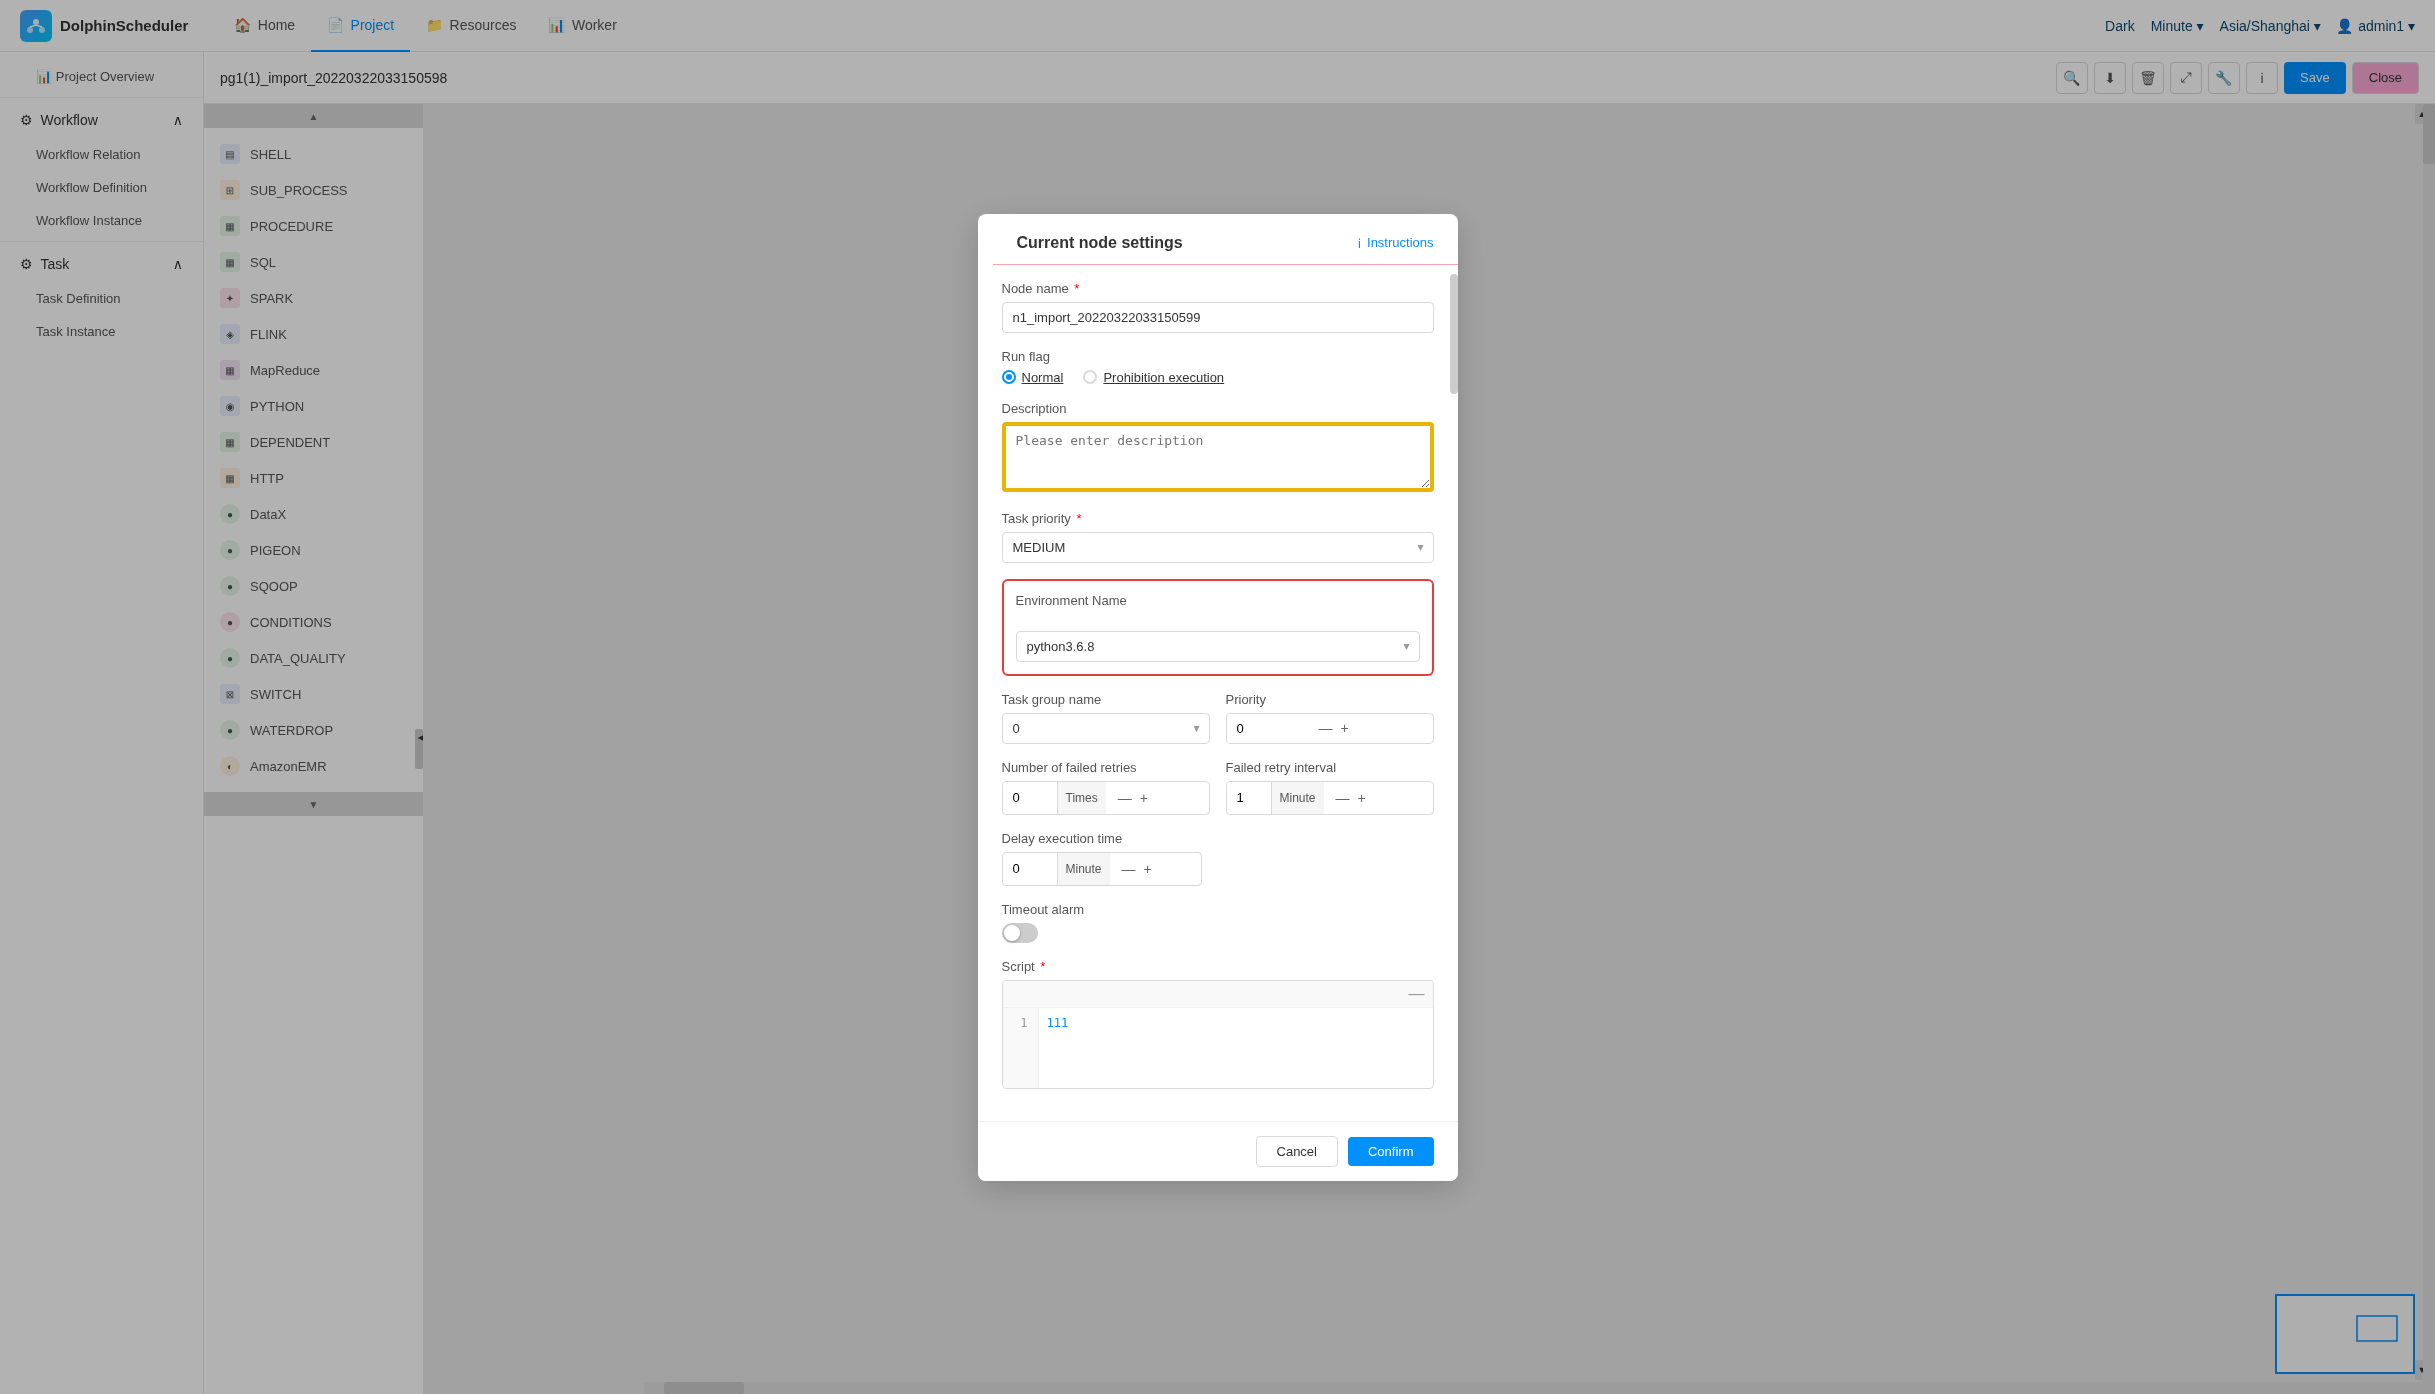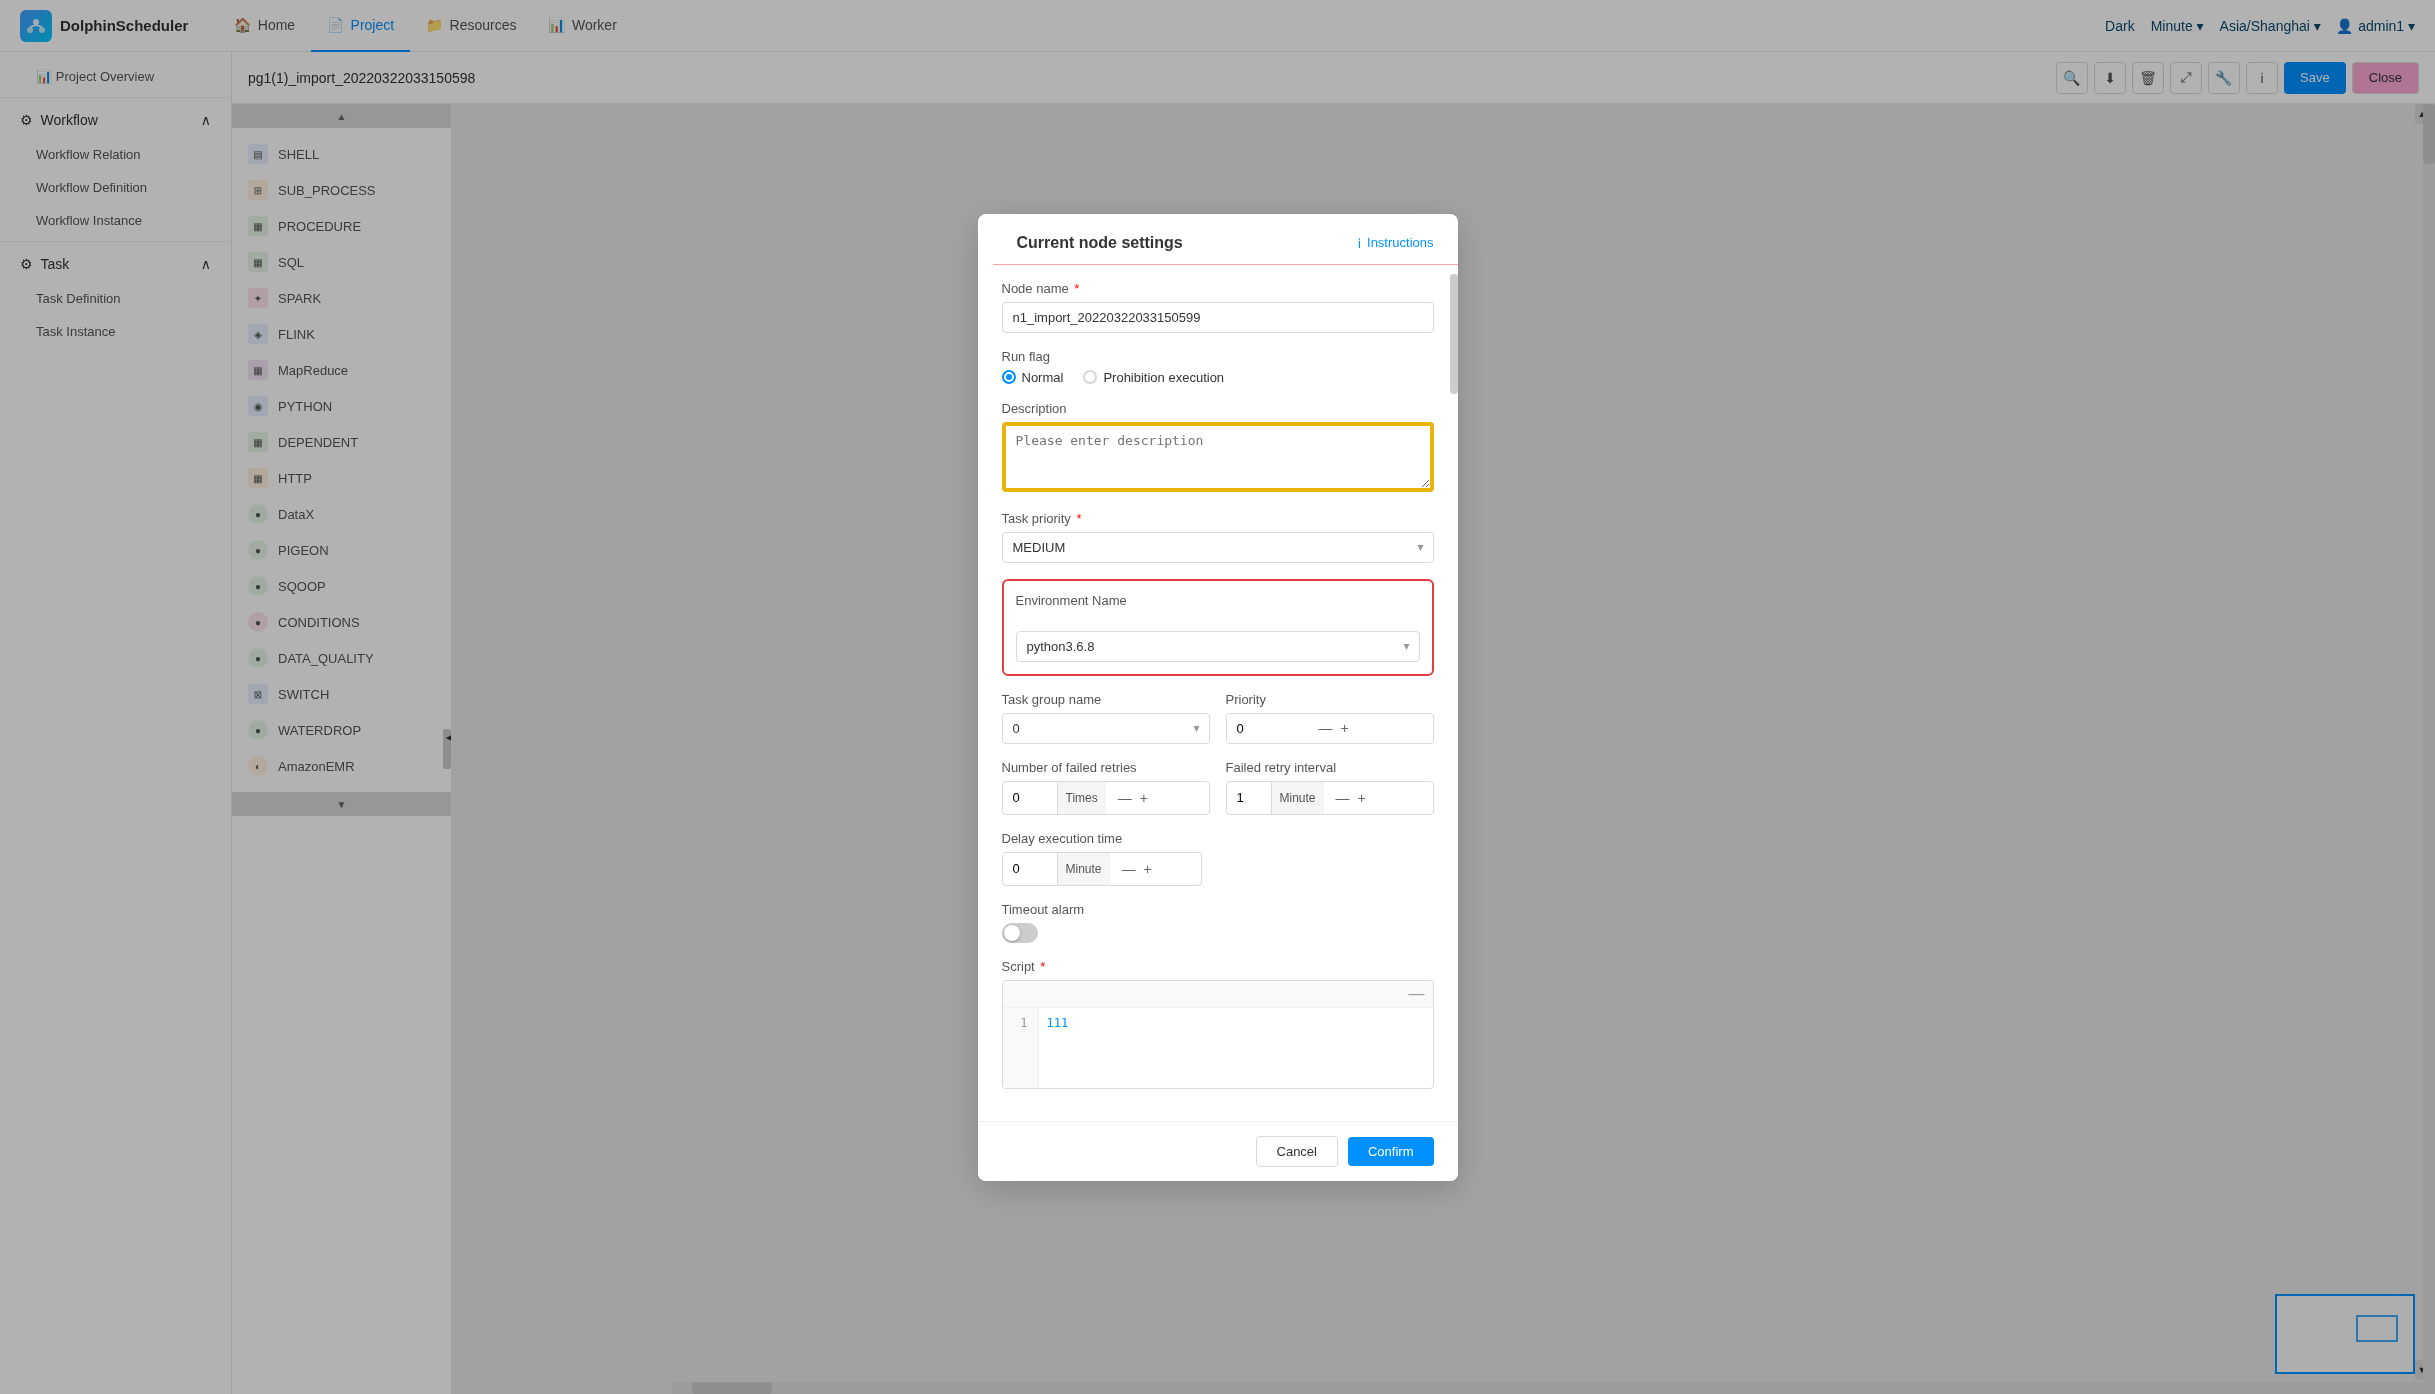--- a/index.html
+++ b/index.html
@@ -16,21 +16,21 @@
     .navbar-nav { display: flex; align-items: center; gap: 0; flex: 1; }
     .navbar-item { padding: 0 16px; height: 52px; display: flex; align-items: center; gap: 6px; cursor: pointer; color: #555; font-size: 14px; border-bottom: 2px solid transparent; }
     .navbar-item.active { color: #0091ff; border-bottom: 2px solid #0091ff; }
     .navbar-right { display: flex; align-items: center; gap: 16px; margin-left: auto; }
     .navbar-right-item { cursor: pointer; color: #0c4a6e; font-size: 14px; }
 
     
     .layout { display: flex; height: calc(100vh - 52px); }
 
     
-    .sidebar { width: 232px; background: #fff; border-right: 1px solid #e8e8e8; overflow-y: auto; flex-shrink: 0; }
+    .sidebar { width: 204px; background: #fff; border-right: 1px solid #e8e8e8; overflow-y: auto; flex-shrink: 0; }
     .sidebar-section { padding: 8px 0; }
     .sidebar-group-header { display: flex; align-items: center; justify-content: space-between; padding: 10px 20px; cursor: pointer; color: #333; font-size: 14px; font-weight: 500; }
     .sidebar-item { padding: 9px 20px 9px 36px; cursor: pointer; color: #555; font-size: 13px; }
     .sidebar-divider { height: 1px; background: #f0f0f0; margin: 4px 0; }
 
     
     .main-content { flex: 1; position: relative; background: #e8e8e8; overflow: hidden; }
     .main-toolbar { display: flex; align-items: center; background: #fff; padding: 0 16px; height: 52px; border-bottom: 1px solid #e8e8e8; gap: 8px; }
     .toolbar-title { font-size: 14px; color: #333; font-weight: 500; flex: 1; }
     .toolbar-btn { width: 32px; height: 32px; border: 1px solid #d9d9d9; border-radius: 4px; background: #fff; cursor: pointer; display: flex; align-items: center; justify-content: center; color: #555; font-size: 14px; }
@@ -65,21 +65,21 @@
     .form-group { margin-bottom: 16px; }
     .form-label { display: block; margin-bottom: 6px; font-size: 13px; color: #555; }
     .form-label .required { color: #f00; margin-left: 2px; }
     .form-input { width: 100%; border: 1px solid #d9d9d9; border-radius: 4px; padding: 7px 10px; font-size: 13px; color: #333; outline: none; }
     .form-textarea { width: 100%; border: 4px solid #eab308; border-radius: 4px; padding: 7px 10px; font-size: 13px; color: #333; outline: none; resize: vertical; min-height: 70px; }
     .form-select { width: 100%; border: 1px solid #d9d9d9; border-radius: 4px; padding: 7px 10px; font-size: 13px; color: #333; outline: none; background: #fff; cursor: pointer; appearance: none; -webkit-appearance: none; position: relative; }
     .select-wrapper { position: relative; }
     .select-wrapper::after { content: '▾'; position: absolute; right: 10px; top: 50%; transform: translateY(-50%); color: #999; pointer-events: none; font-size: 12px; }
 
     
-    .radio-group { display: flex; align-items: center; gap: 20px; margin-top: 4px; }
+    .radio-group { display: flex; align-items: center; gap: 20px; margin-top: 4px; text-decoration: underline; }
     .radio-item { display: flex; align-items: center; gap: 6px; cursor: pointer; }
     .radio-circle { width: 14px; height: 14px; border-radius: 50%; border: 2px solid #d9d9d9; display: flex; align-items: center; justify-content: center; }
     .radio-circle.checked { border-color: #0091ff; }
     .radio-circle.checked::after { content: ''; width: 6px; height: 6px; border-radius: 50%; background: #0091ff; }
     .radio-label { font-size: 13px; color: #333; }
 
     
     .form-row { display: flex; gap: 16px; }
     .form-row .form-group { flex: 1; }
 

